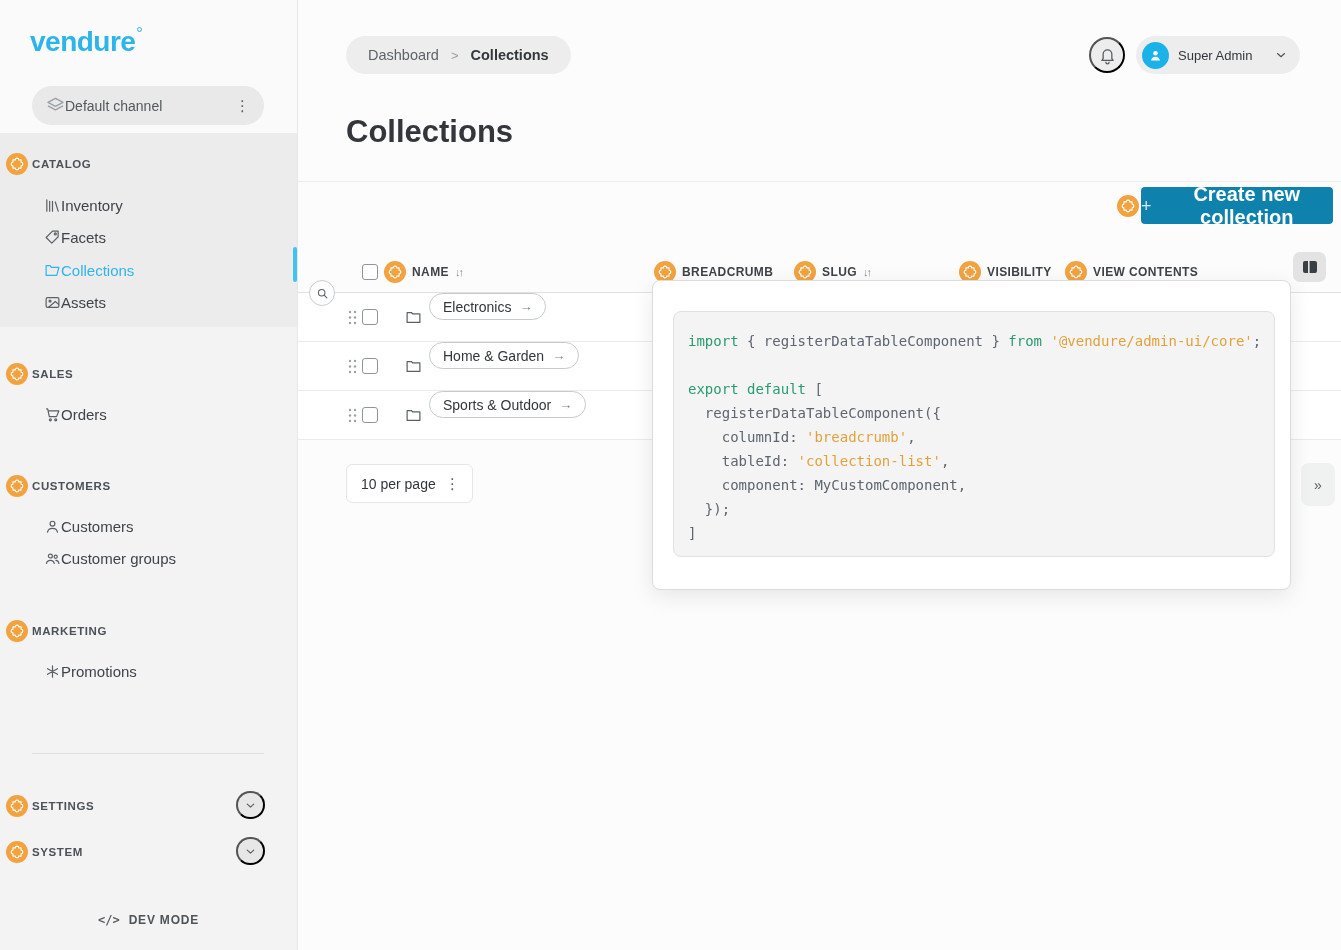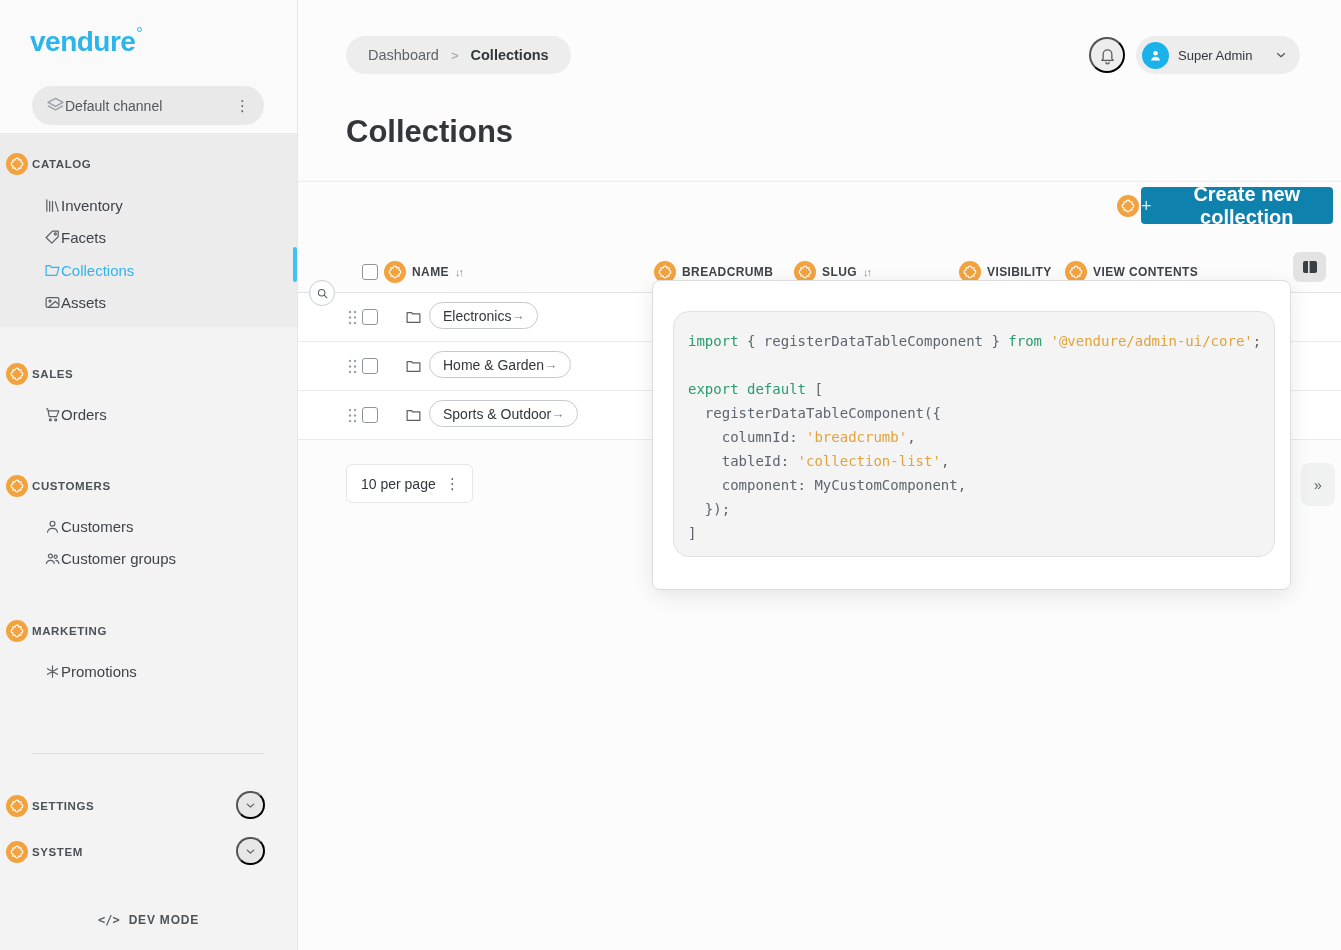--- a/index.html
+++ b/index.html
@@ -54,31 +54,31 @@
   .sort-glyph { font-size:11px; color:#8b9096; letter-spacing:-2px; cursor:pointer; }
   .checkbox { width:16px; height:16px; border:1.5px solid #8f959b; border-radius:3px; background:#fff; cursor:pointer; flex:none; }
   .cols-btn { position:absolute; left:1293px; top:252px; width:33px; height:30px; border-radius:7px; background:#e3e3e4; border:none; display:flex; align-items:center; justify-content:center; cursor:pointer; }
 
   .search-circle { position:absolute; left:309px; top:280px; width:26px; height:26px; border-radius:50%; background:#fff; border:1px solid #c9cdd1; display:flex; align-items:center; justify-content:center; cursor:pointer; z-index:5; }
 
   .trow { position:absolute; left:298px; width:1043px; height:49px; background:#fff; border-bottom:1px solid #ebebeb; }
   .drag-handle { position:absolute; left:50px; top:17px; cursor:grab; }
   .trow .checkbox { position:absolute; left:64px; top:16px; }
   .trow .folder { position:absolute; left:107px; top:16px; }
-  .chip { position:absolute; left:131px; top:9px; height:27px; border:1px solid #c6cacd; border-radius:14px; background:#fff; display:flex; align-items:center; gap:0; padding:1px 13px; cursor:pointer; }
+  .chip { position:absolute; left:131px; top:0; height:27px; border:1px solid #c6cacd; border-radius:14px; background:#fff; display:flex; align-items:center; gap:8px; padding:1px 13px; cursor:pointer; }
   .chip .chip-label { font-size:14px; color:#33373b; }
   .chip .chip-arrow { font-size:13px; color:#7c8288; }
 
   .perpage { position:absolute; left:346px; top:464px; width:127px; height:39px; background:#fff; border:1px solid #e6e6e6; border-radius:6px; display:flex; align-items:center; justify-content:space-between; padding:0 12px 0 14px; cursor:pointer; }
   .perpage .pp-label { font-size:14px; color:#33373b; }
   .page-last-btn { position:absolute; left:1301px; top:463px; width:34px; height:43px; background:#f0f1f1; border:none; border-radius:8px; font-size:14px; color:#5a5f64; cursor:pointer; }
 
   
   .popover { position:absolute; left:652px; top:280px; width:639px; height:310px; background:#fff; border:1px solid #dcdcdc; border-radius:8px; box-shadow:0 6px 22px rgba(0,0,0,.09); z-index:20; }
-  .codeblock { position:absolute; left:20px; top:30px; width:602px; height:246px; background:#f4f4f4; border:1px solid #e1e1e1; border-radius:16px; padding:17px 0 0 14px; overflow:hidden; }
+  .codeblock { position:absolute; left:20px; top:30px; width:602px; height:246px; background:#f4f4f4; border:1px solid #e1e1e1; border-radius:8px; padding:17px 0 0 14px; overflow:hidden; }
   .code-line { font-family:"DejaVu Sans Mono","Liberation Mono",monospace; font-size:14px; line-height:24px; height:24px; white-space:pre; color:#5d6570; }
   .tok-kw { color:#279c70; }
   .tok-str { color:#e2a23b; }
   .tok-pl { color:#5d6570; }
 
   svg { display:block; }
 </style>
 </head>
 <body>
 

